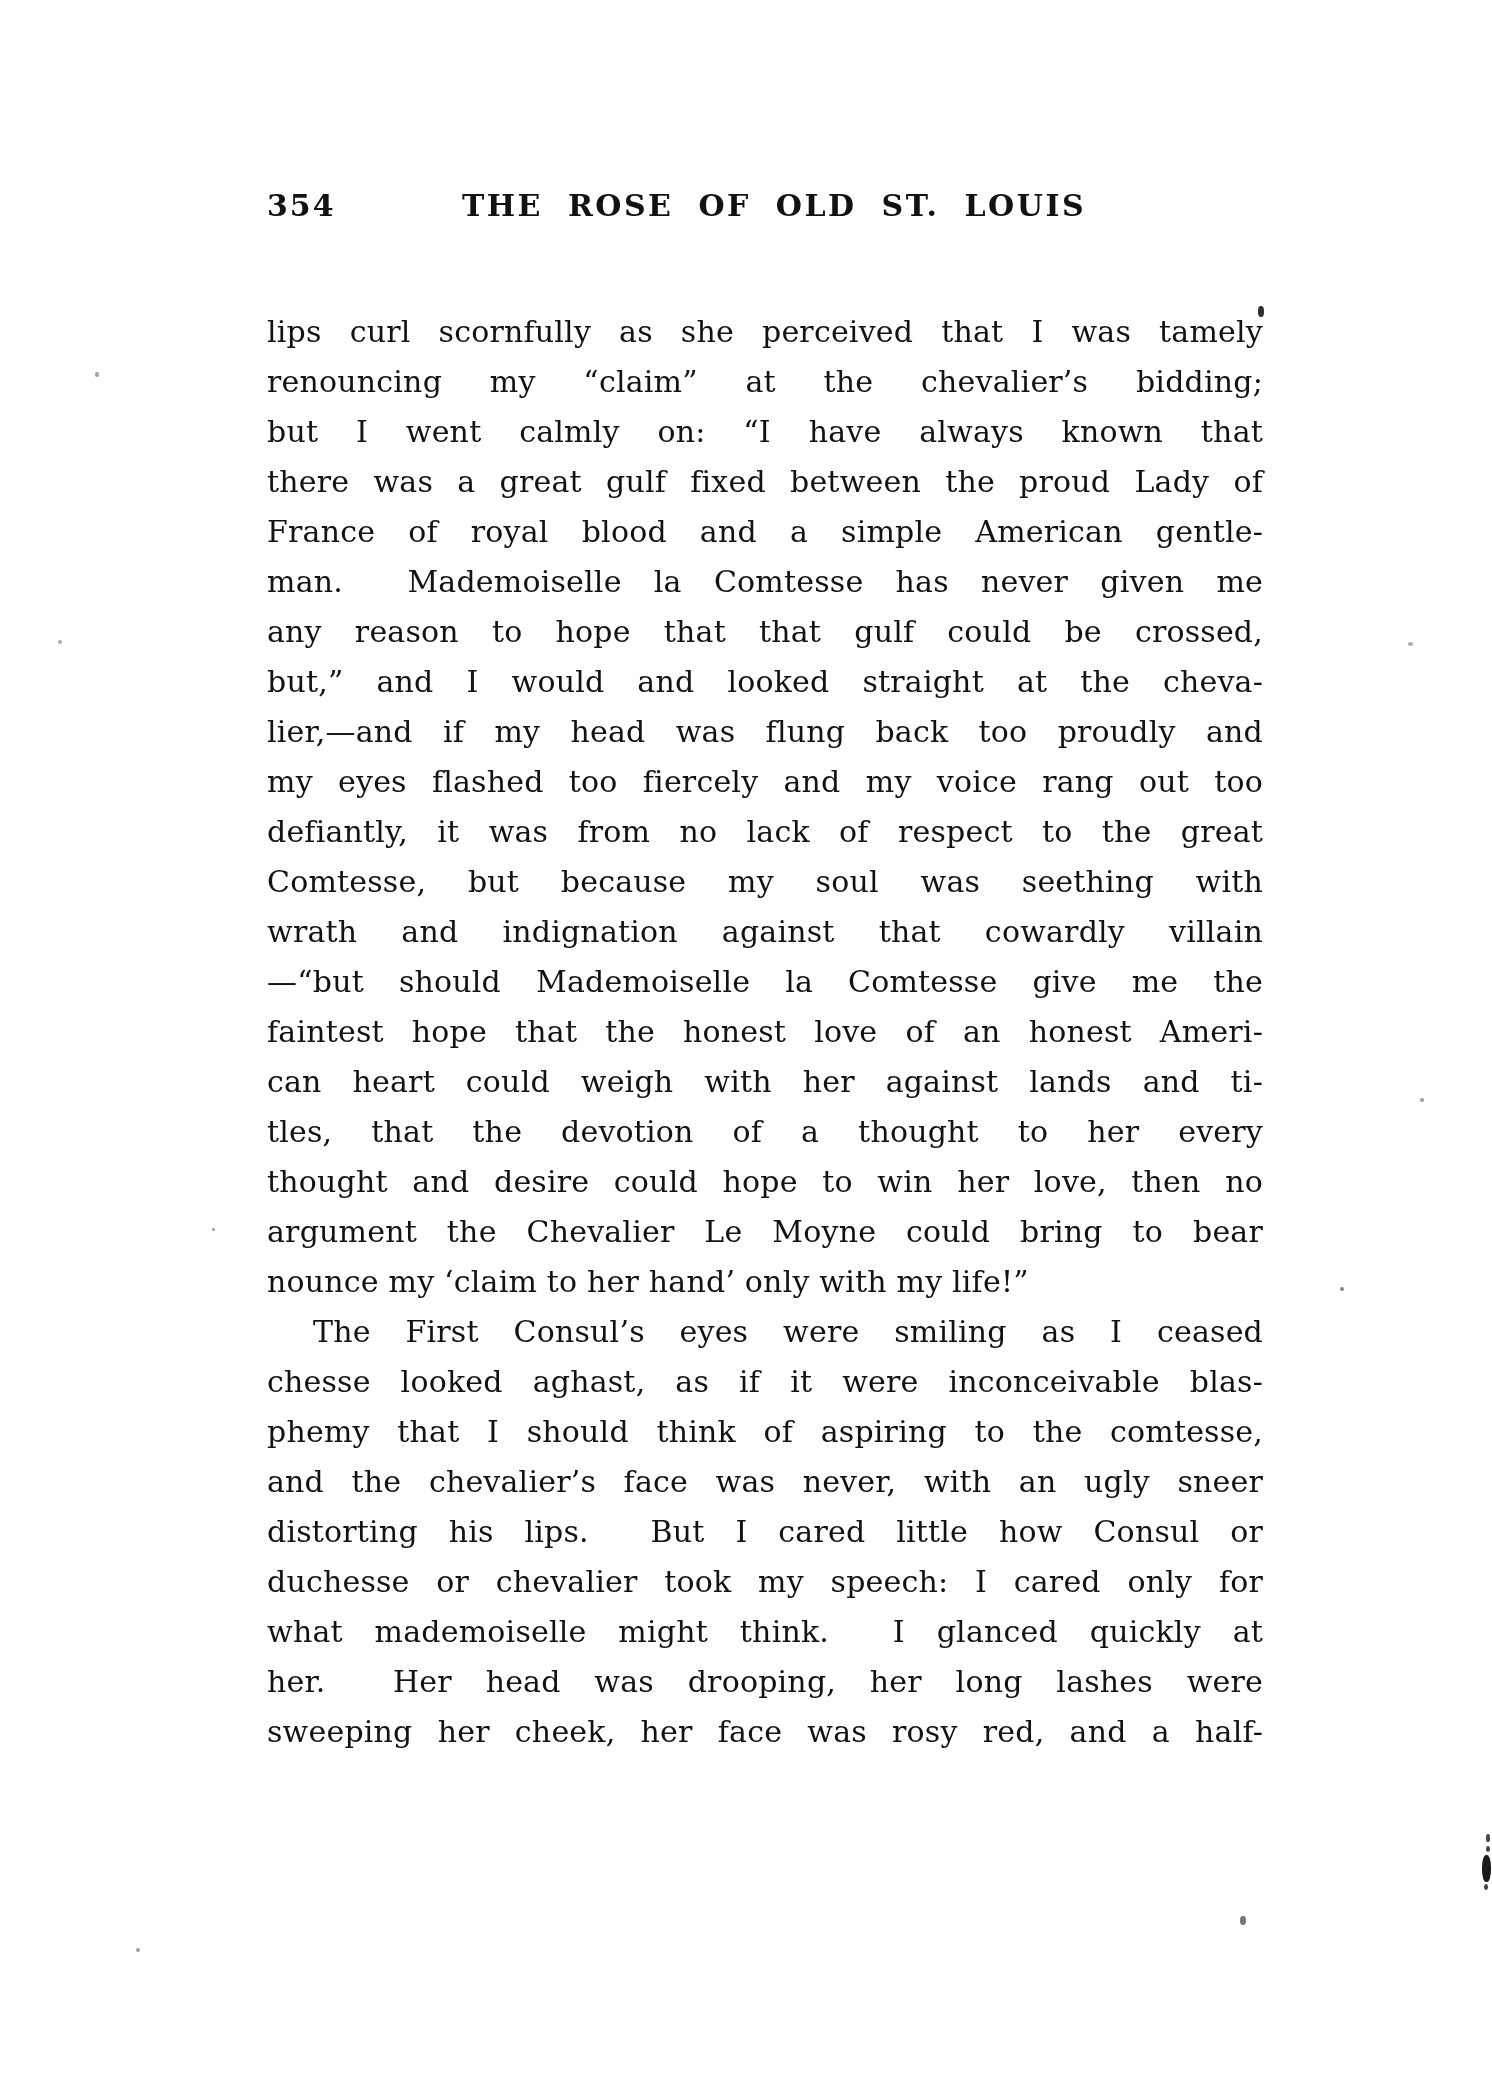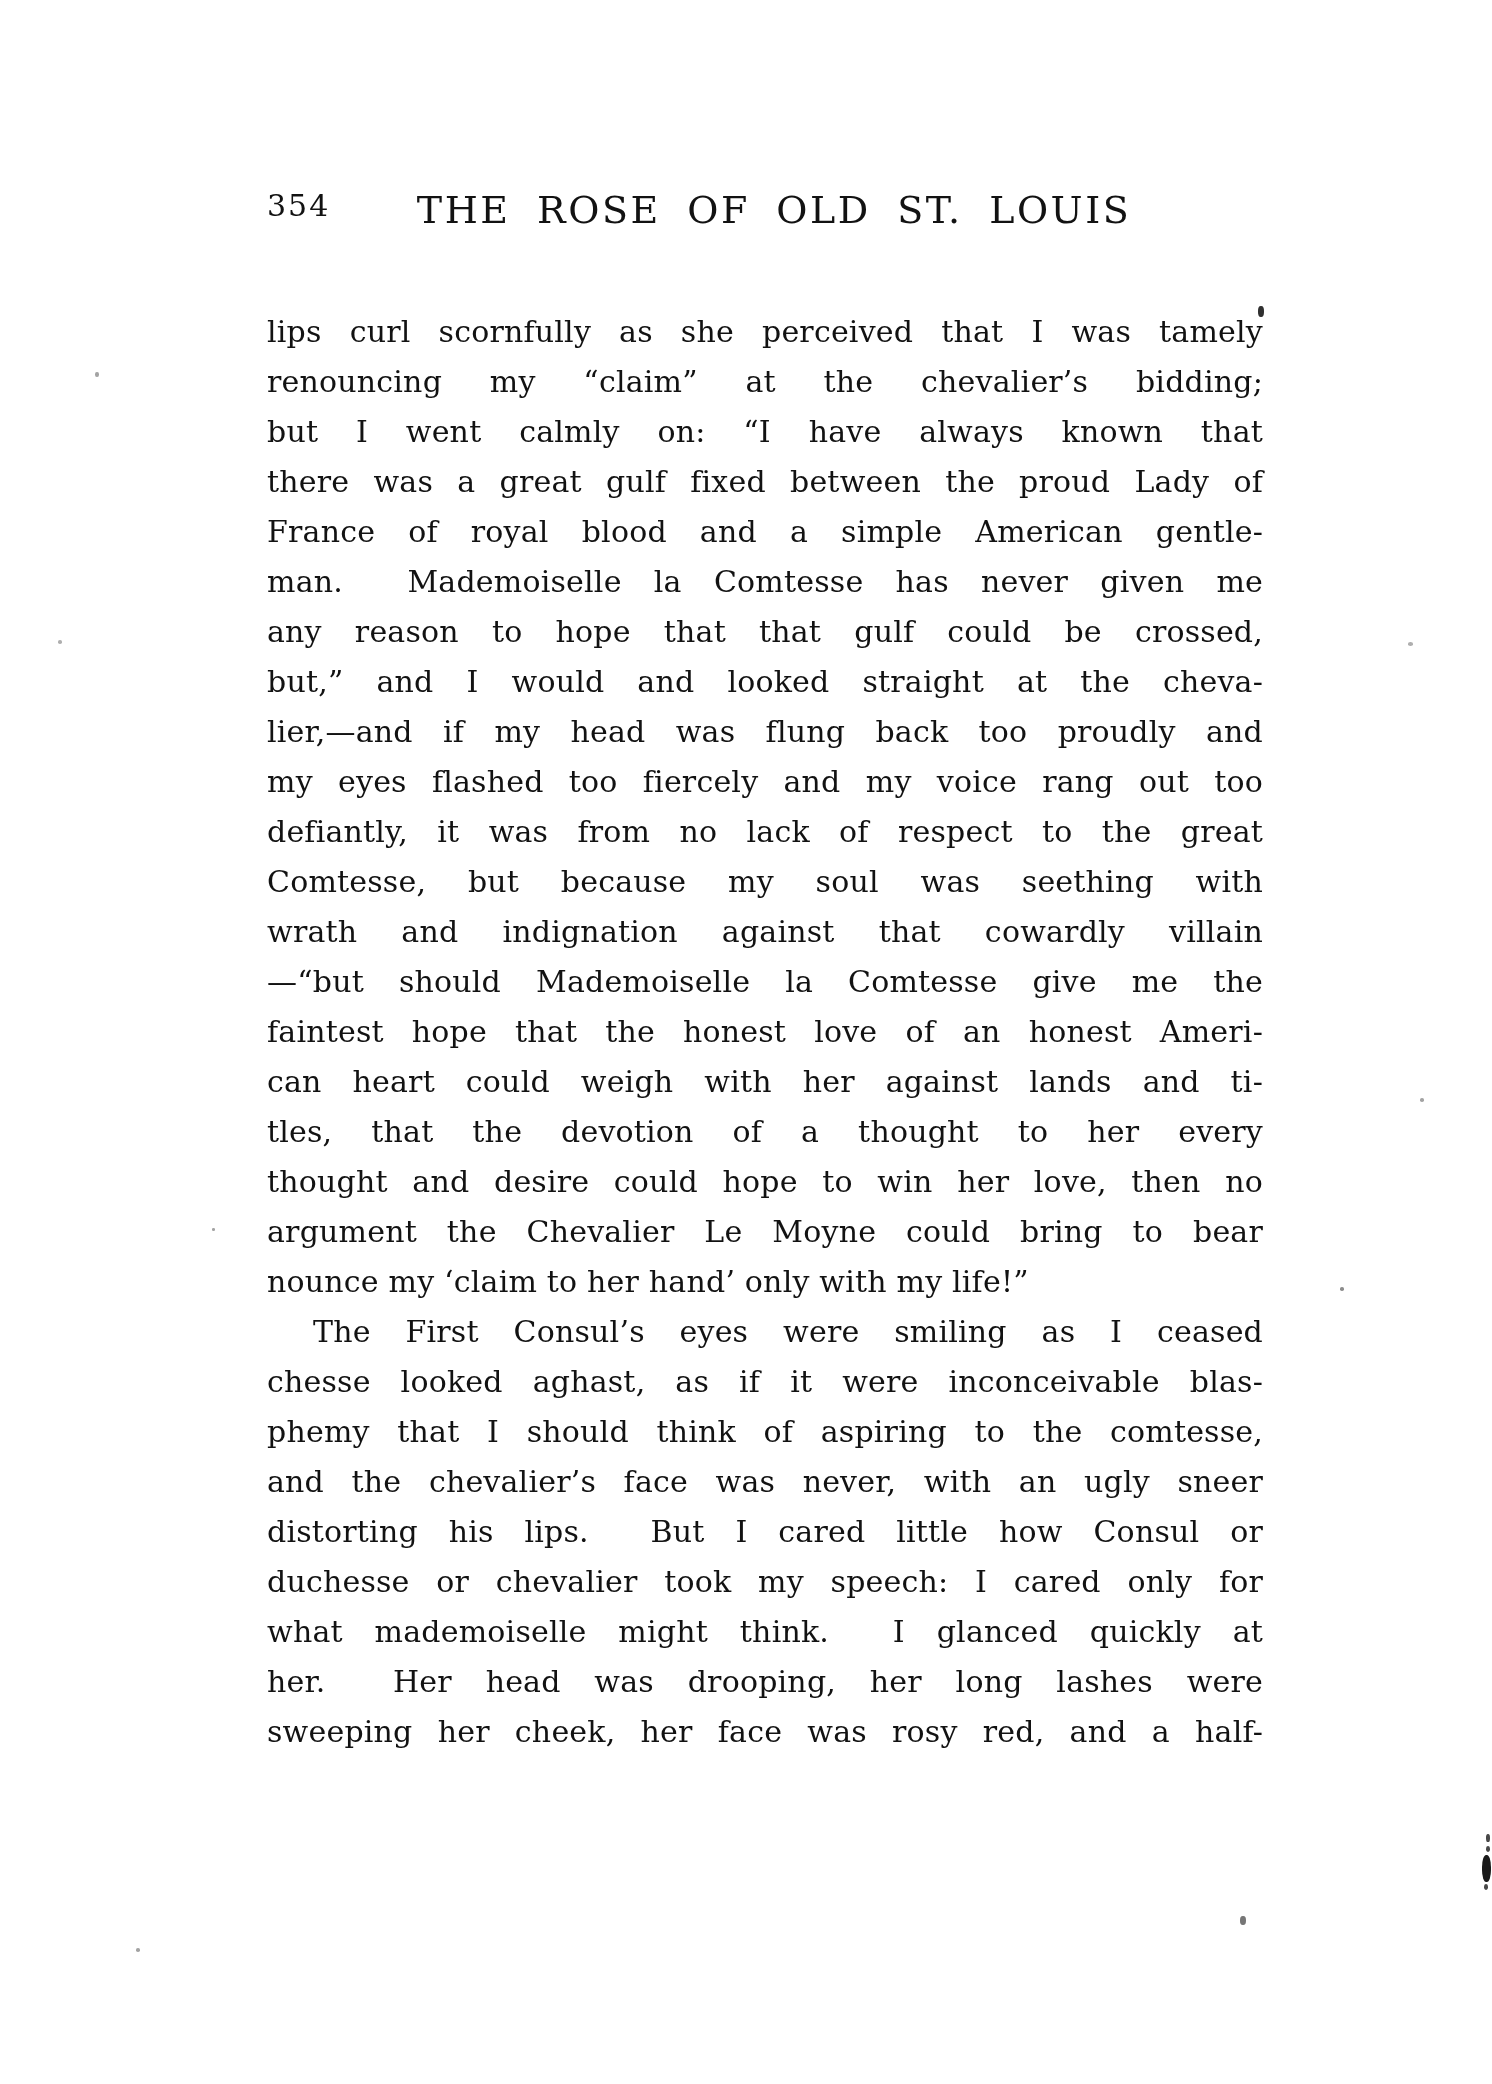--- a/index.html
+++ b/index.html
@@ -22,32 +22,32 @@
     left: 267px;
     width: 996px;
     height: 36px;
   }
   .page-number {
     position: absolute;
     left: 0;
     top: 0;
     font-size: 30px;
     letter-spacing: 2px;
-    font-weight: 400;
+    font-weight: 700;
   }
   .header-title {
     position: absolute;
     left: 0;
     right: 0;
     top: 0;
     text-align: center;
-    font-size: 38px;
+    font-size: 30px;
     letter-spacing: 2.5px;
     word-spacing: 12px;
-    font-weight: 400;
+    font-weight: 700;
     text-indent: 18px;
   }
   .body-text {
     position: absolute;
     top: 270px;
     left: 267px;
     width: 996px;
     font-size: 30px;
     line-height: 50px;
     letter-spacing: 0.2px;

